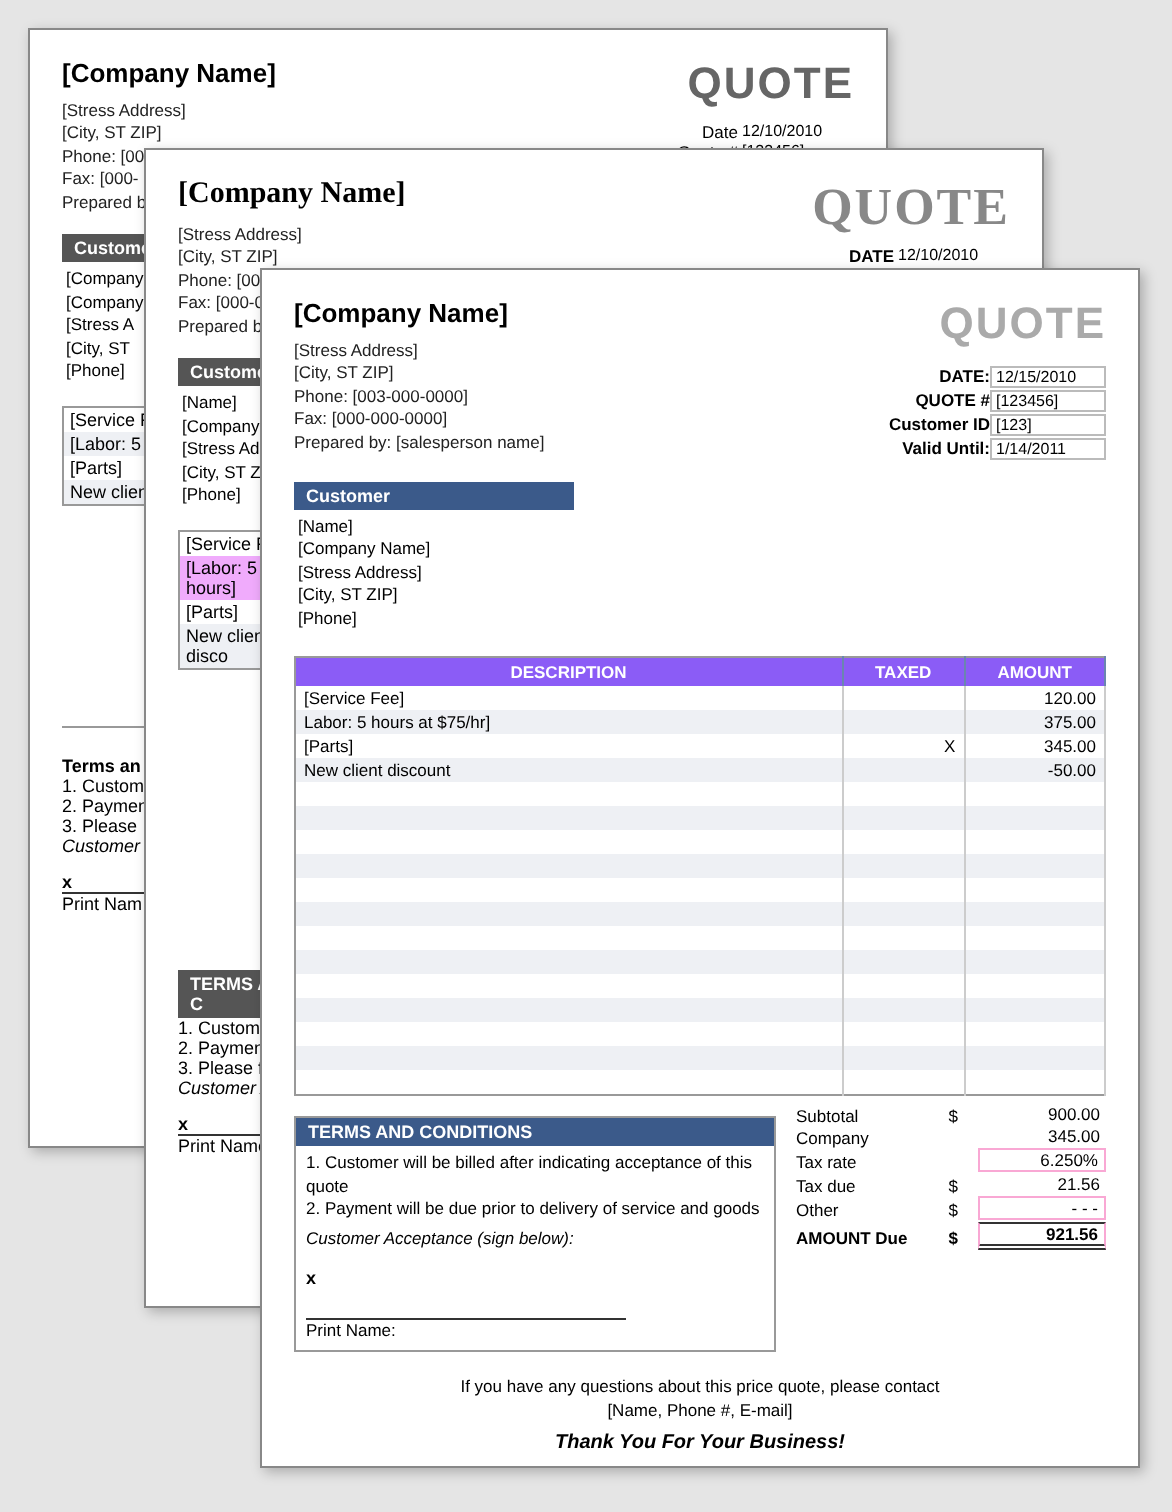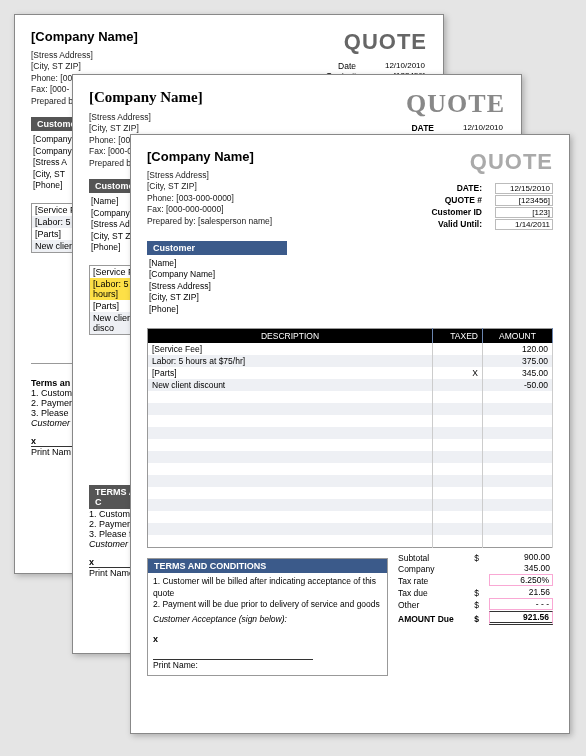--- a/index.html
+++ b/index.html
@@ -30,37 +30,37 @@
     font-size: 22px; font-weight: bold; color: #aaa; letter-spacing: 1px;
   }
   .s2 .quote-word { font-family: "Times New Roman", serif; font-size: 26px; color: #888; }
   .s1 .quote-word { color: #666; }
 
   .addr { font-size: 8.5px; line-height: 1.35; color: #222; }
   .meta { font-size: 8.5px; }
   .meta-row { display: flex; }
   .meta-row .lbl { width: 70px; }
   .meta-row.bold .lbl { font-weight: bold; }
-  .meta-row .val { width: 58px; text-align: right; border: 1px solid #bbb; padding: 0 2px; margin-bottom: 1px; font-size:8px;margin-left:13px; }
+  .meta-row .val { width: 58px; text-align: left; border: 1px solid #bbb; padding: 0 2px; margin-bottom: 1px; font-size:8px; }
   .s2 .meta-row .val, .s1 .meta-row .val { border: none; }
 
   .section-bar {
     background: #3b5a8a; color: #fff; font-weight: bold; font-size: 9px;
     padding: 2px 6px; margin-top: 10px;
   }
   .s1 .section-bar, .s2 .section-bar { background: #555; }
   .cust-block { font-size: 8.5px; line-height: 1.35; padding: 3px 2px; }
 
   table.items {
     width: 100%; border-collapse: collapse; margin-top: 10px;
     border: 1px solid #999; font-size: 8.5px;
   }
   table.items th {
-    background: #000000; color: #fff; font-weight: normal;
-    padding: 2px 4px; border-right: 1px solid #6a85b0;
+    background: #8b5cf6; color: #fff; font-weight: bold;
+    padding: 2px 16px; border-right: 1px solid #6a85b0;
   }
   table.items td {
     padding: 1px 4px; height: 12px; border-right: 1px solid #ccc;
   }
   table.items tr:nth-child(even) td { background: #eef0f4; }
   .col-desc { text-align: left; }
   .col-tax { width: 50px; text-align: right; }
   .col-amt { width: 70px; text-align: right; }
 
   .totals { margin-top: 4px; font-size: 8.5px; }
@@ -175,21 +175,21 @@
   <div class="section-bar" style="width:70px">Customer</div>
   <div class="cust-block">
     <div>[Name]</div>
     <div>[Company Na</div>
     <div>[Stress Add</div>
     <div>[City, ST  Z</div>
     <div>[Phone]</div>
   </div>
   <div style="border:1px solid #999;margin-top:8px;width:70px;">
     <div style="padding:1px 3px">[Service Fee]</div>
-    <div style="padding:1px 3px;background:#fde047">[Labor: 5 hours]</div>
+    <div style="padding:1px 3px;background:#f0abfc">[Labor: 5 hours]</div>
     <div style="padding:1px 3px">[Parts]</div>
     <div style="padding:1px 3px;background:#eef0f4">New client disco</div>
   </div>
   <div style="margin-top:150px;">
     <div class="section-bar" style="width:70px">TERMS AND C</div>
     <div>1. Customer will</div>
     <div>2. Payment will b</div>
     <div>3. Please fax or</div>
     <div style="font-style:italic">Customer Accep</div>
     <div class="xmark">x</div>
@@ -378,13 +378,18 @@
           <span class="tval">- - -</span>
         </div>
       <div class="trow total">
           <span class="tlbl">AMOUNT Due</span>
           <span class="tcur">$</span>
           <span class="tval">921.56</span>
         </div>
     </div>
   </div>
 
+  <div class="footer">
+    <div>If you have any questions about this price quote, please contact</div>
+    <div>[Name, Phone #, E-mail]</div>
+    <div class="ty">Thank You For Your Business!</div>
+  </div>
 </div>
 
 </body></html>

